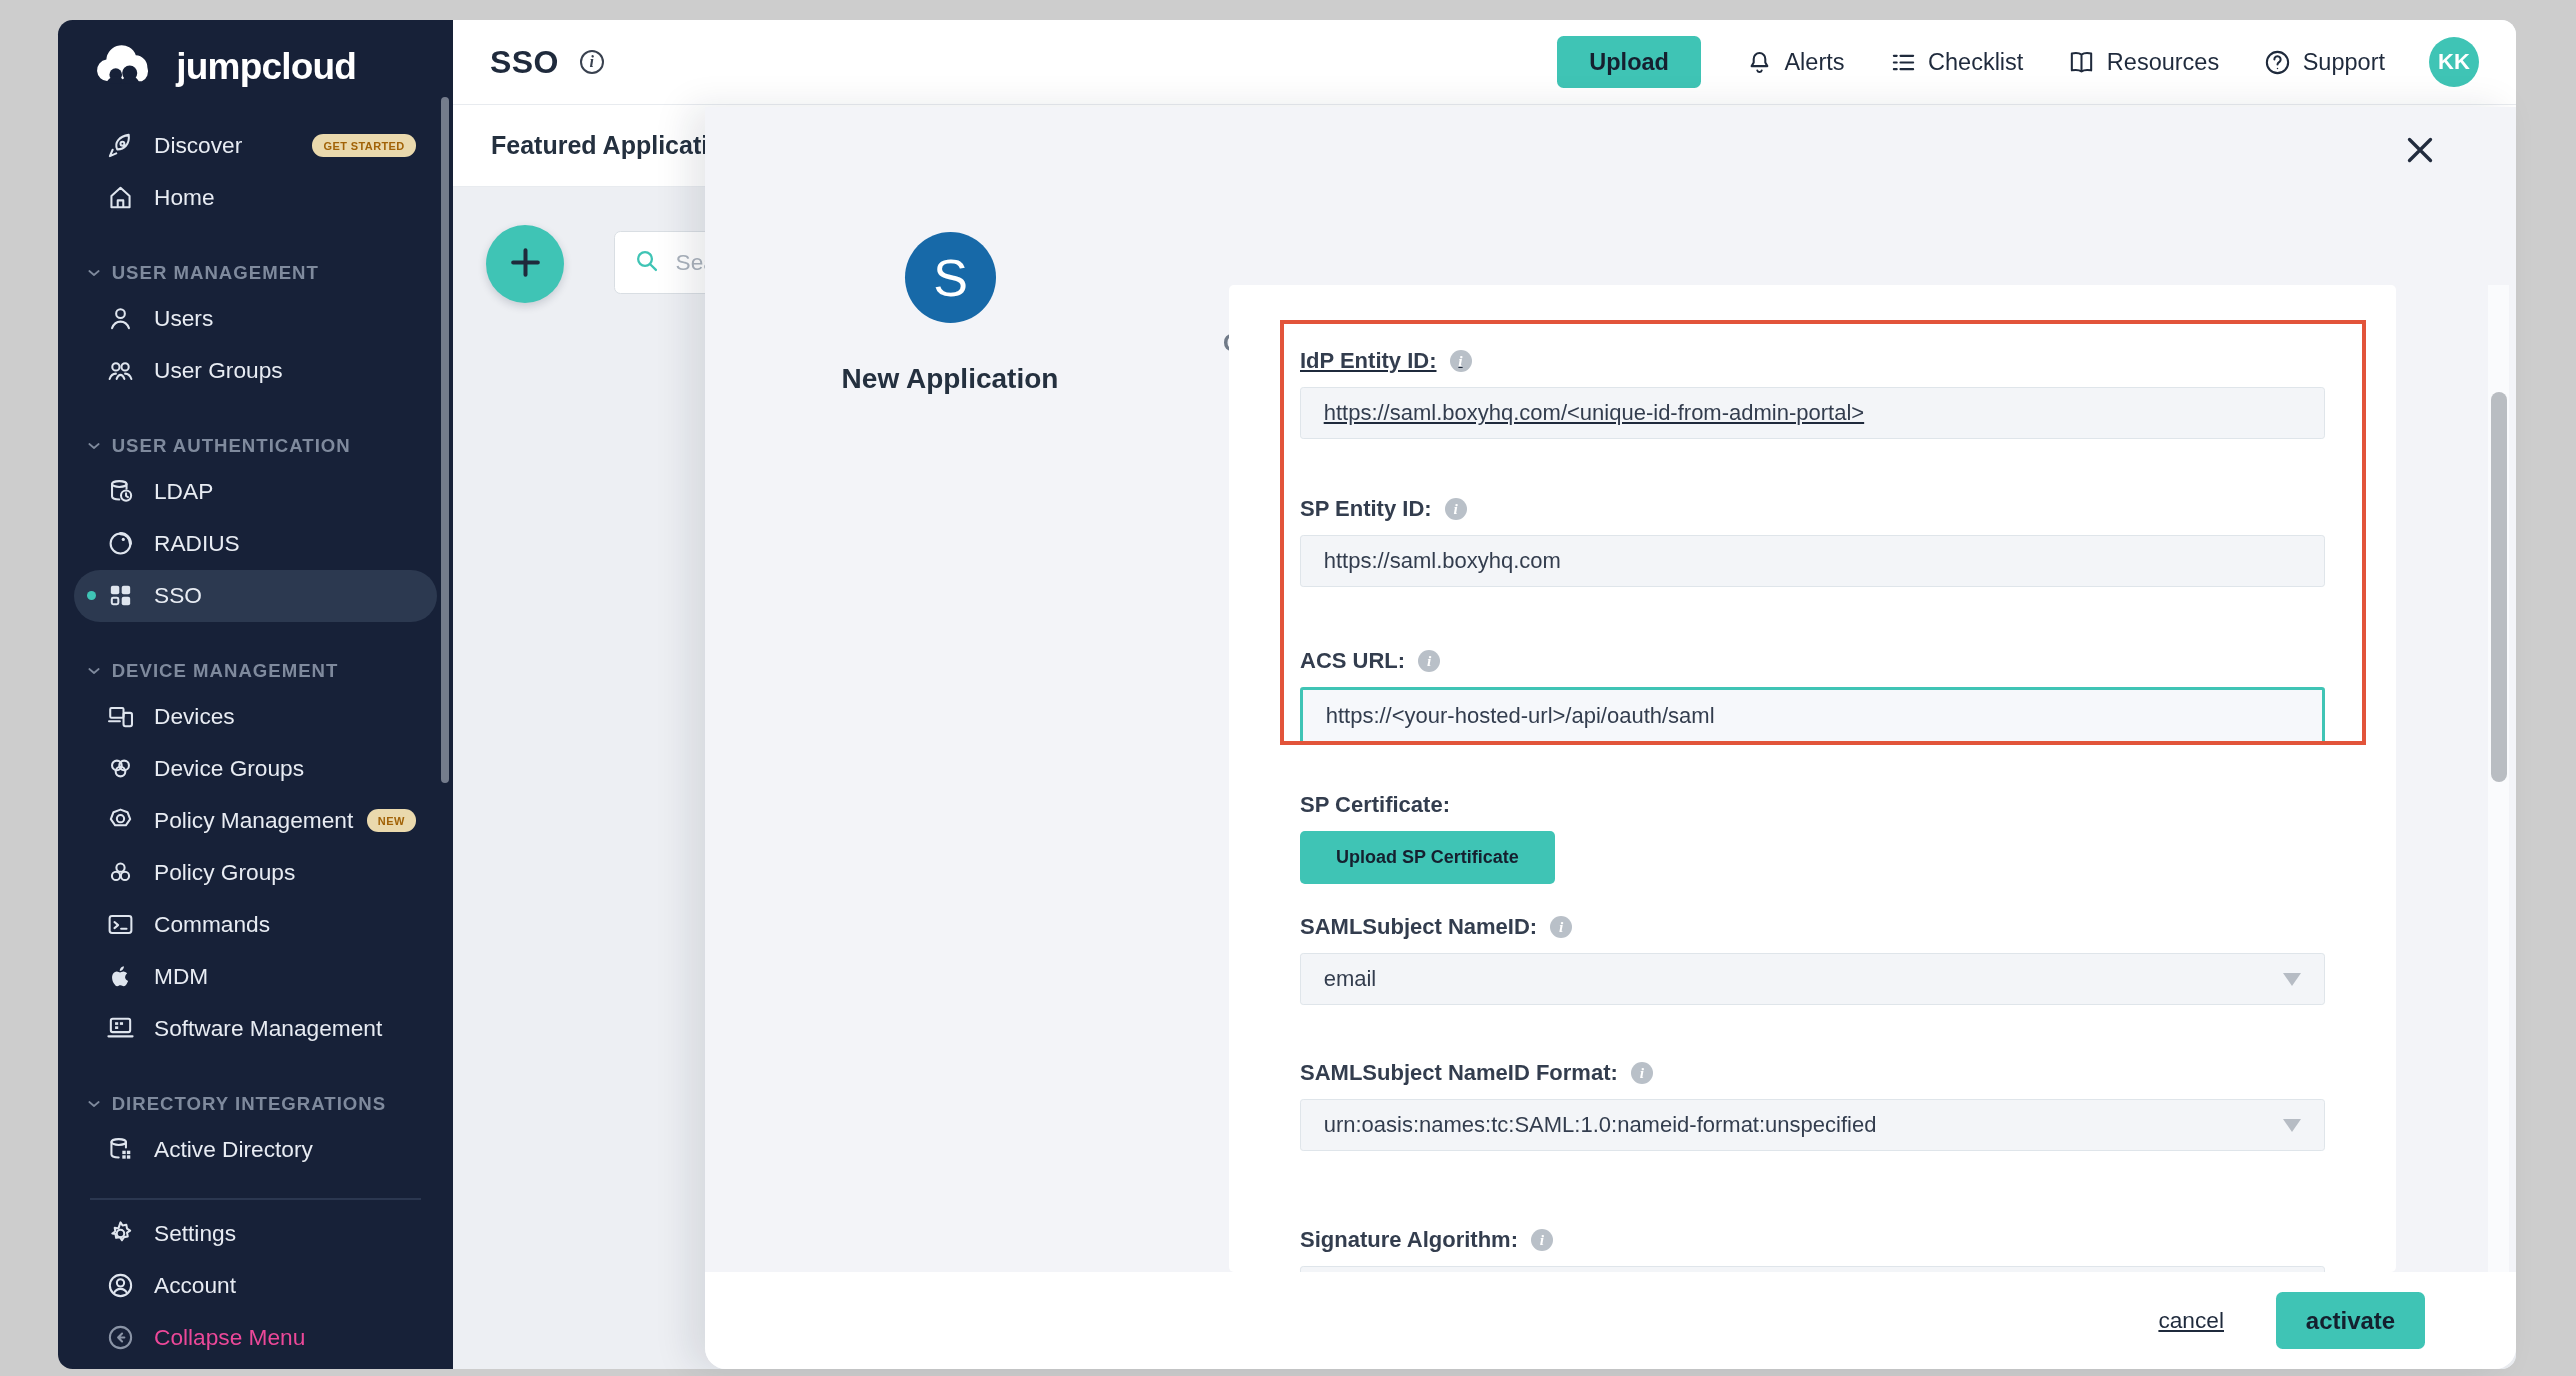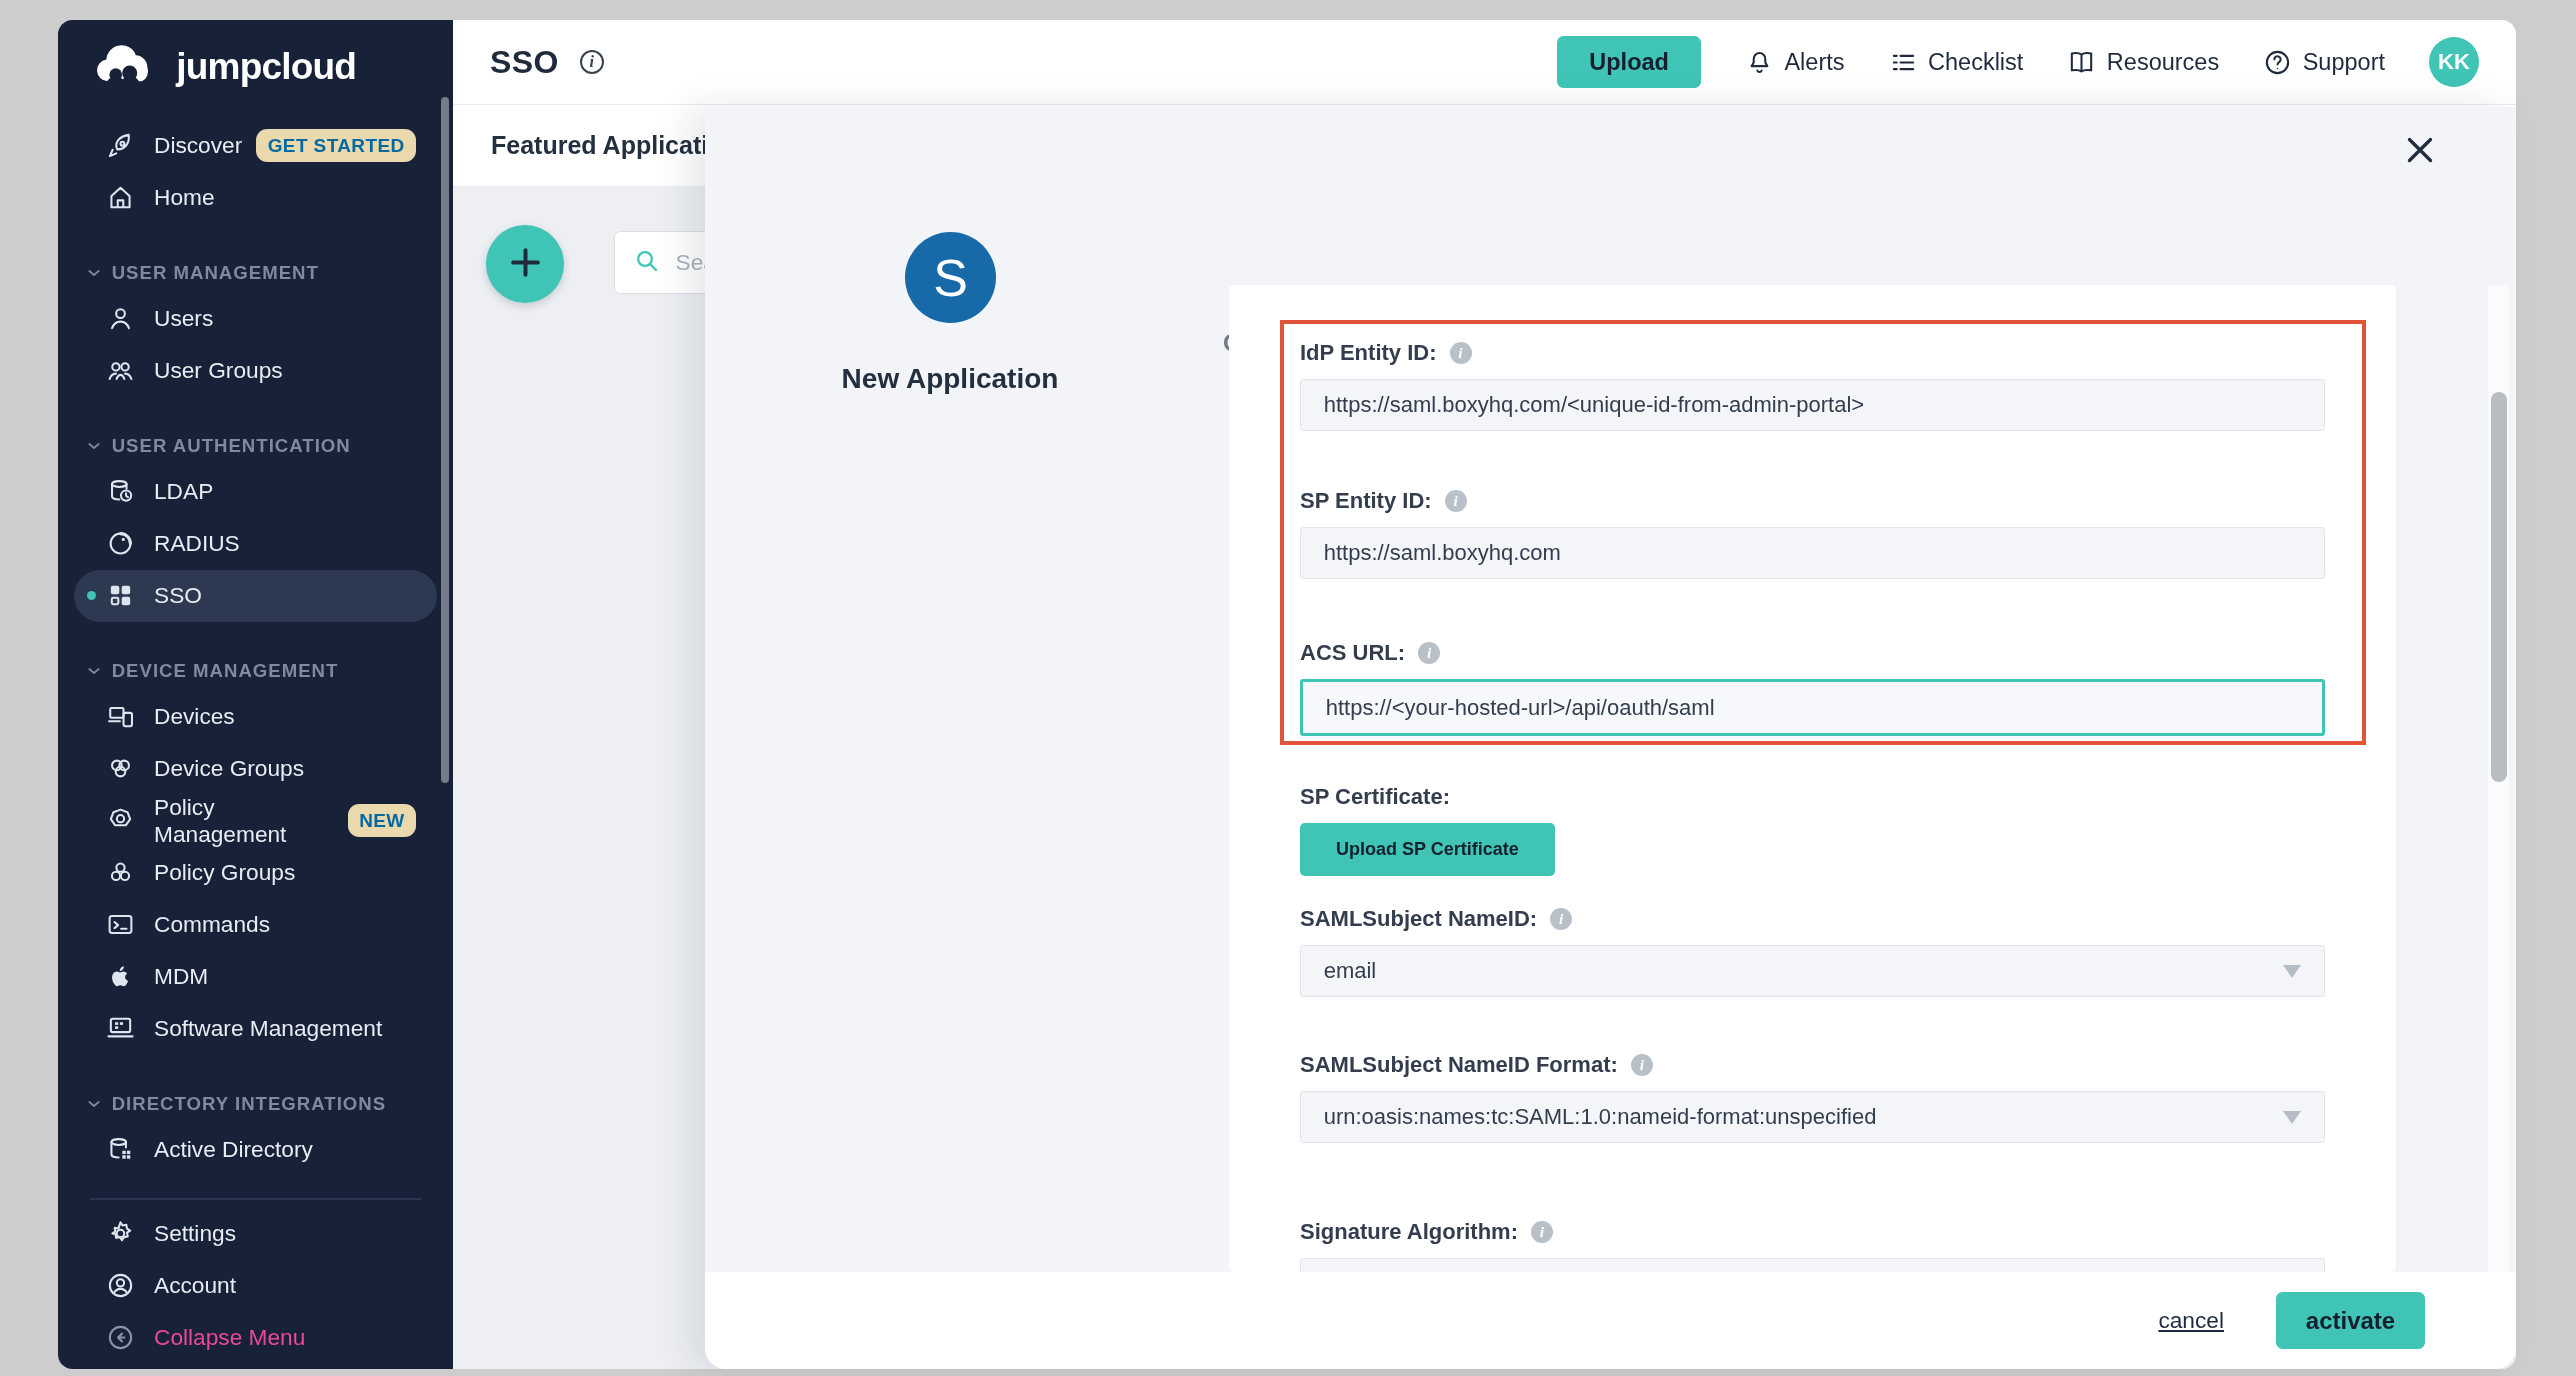--- a/index.html
+++ b/index.html
@@ -18,21 +18,21 @@
   .logo-row{display:flex;align-items:center;gap:11.3px;margin:22.7px 0 29px 34px}
   .logo-text{color:#fff;font-size:37px;font-weight:bold;letter-spacing:-0.8px}
   .srow{display:flex;align-items:center;height:52px;margin:0 16px;padding-left:13px;border-radius:27px;color:#e8ecf3}
   .srow .dot{width:9px;height:9px;border-radius:50%;margin-right:8px;background:transparent;flex:0 0 auto}
   .srow.selected{background:#2c3950}
   .srow.selected .dot{background:var(--accent)}
   .srow .sicon{width:32px;height:32px;display:flex;align-items:center;justify-content:center;color:#dfe5ee;flex:0 0 auto}
   .srow .slabel{margin-left:18px;font-size:22.7px}
   .srow.muted{color:#ec4899}
   .srow.muted .sicon{color:#8a94a6}
-  .sbadge{margin-left:auto;margin-right:21px;background:var(--badge-bg);color:#0369a1;font-size:19px;font-weight:bold;
+  .sbadge{margin-left:auto;margin-right:21px;background:var(--badge-bg);color:#a16207;font-size:11px;font-weight:bold;
     letter-spacing:0.4px;padding:5.7px 11.3px;border-radius:11.3px;white-space:nowrap}
   .sheader{display:flex;align-items:center;height:40px;margin-top:29px;padding-left:28px;color:#7f8a9d;
     font-size:18.6px;font-weight:bold;letter-spacing:1px}
   .sheader .chev{margin-right:9.7px;display:flex;color:#7f8a9d}
   .sdivider{height:1.6px;background:#2b3750;margin:22.7px 32px 8px}
 
   
   .main{position:absolute;left:453px;top:20px;width:2063px;height:1349px;background:#edeff3;
     border-radius:0 14.6px 14.6px 0;overflow:hidden;display:flex;flex-direction:column}
   .topbar{height:85px;background:#fff;border-bottom:1.6px solid #e8ebef;display:flex;align-items:center;
@@ -431,21 +431,21 @@
     <div class="tabs" id="tabs">
         <div class="tab"><span>General Info</span></div>
         <div class="tab active annotated"><span>SSO</span><div class="underline"></div></div>
         <div class="tab"><span>Identity Management</span></div>
         <div class="tab"><span>User Groups</span></div>
       </div>
 
     <div class="panel">
       <div class="annotation-rect"></div>
       <div id="fields">
-          <div class="field" style="margin-top: 4px;">
+          <div class="field" style="margin-top: 12px; text-decoration: underline;">
             <div class="label-row">
               <span class="flabel">IdP Entity ID:</span>
               <span class="finfo">i</span>
             </div>
             <div class="control">
               <span>https://saml.boxyhq.com/&lt;unique-id-from-admin-portal&gt;</span>
             </div>
           </div>
           <div class="field" style="margin-top: 57px;">
             <div class="label-row">

